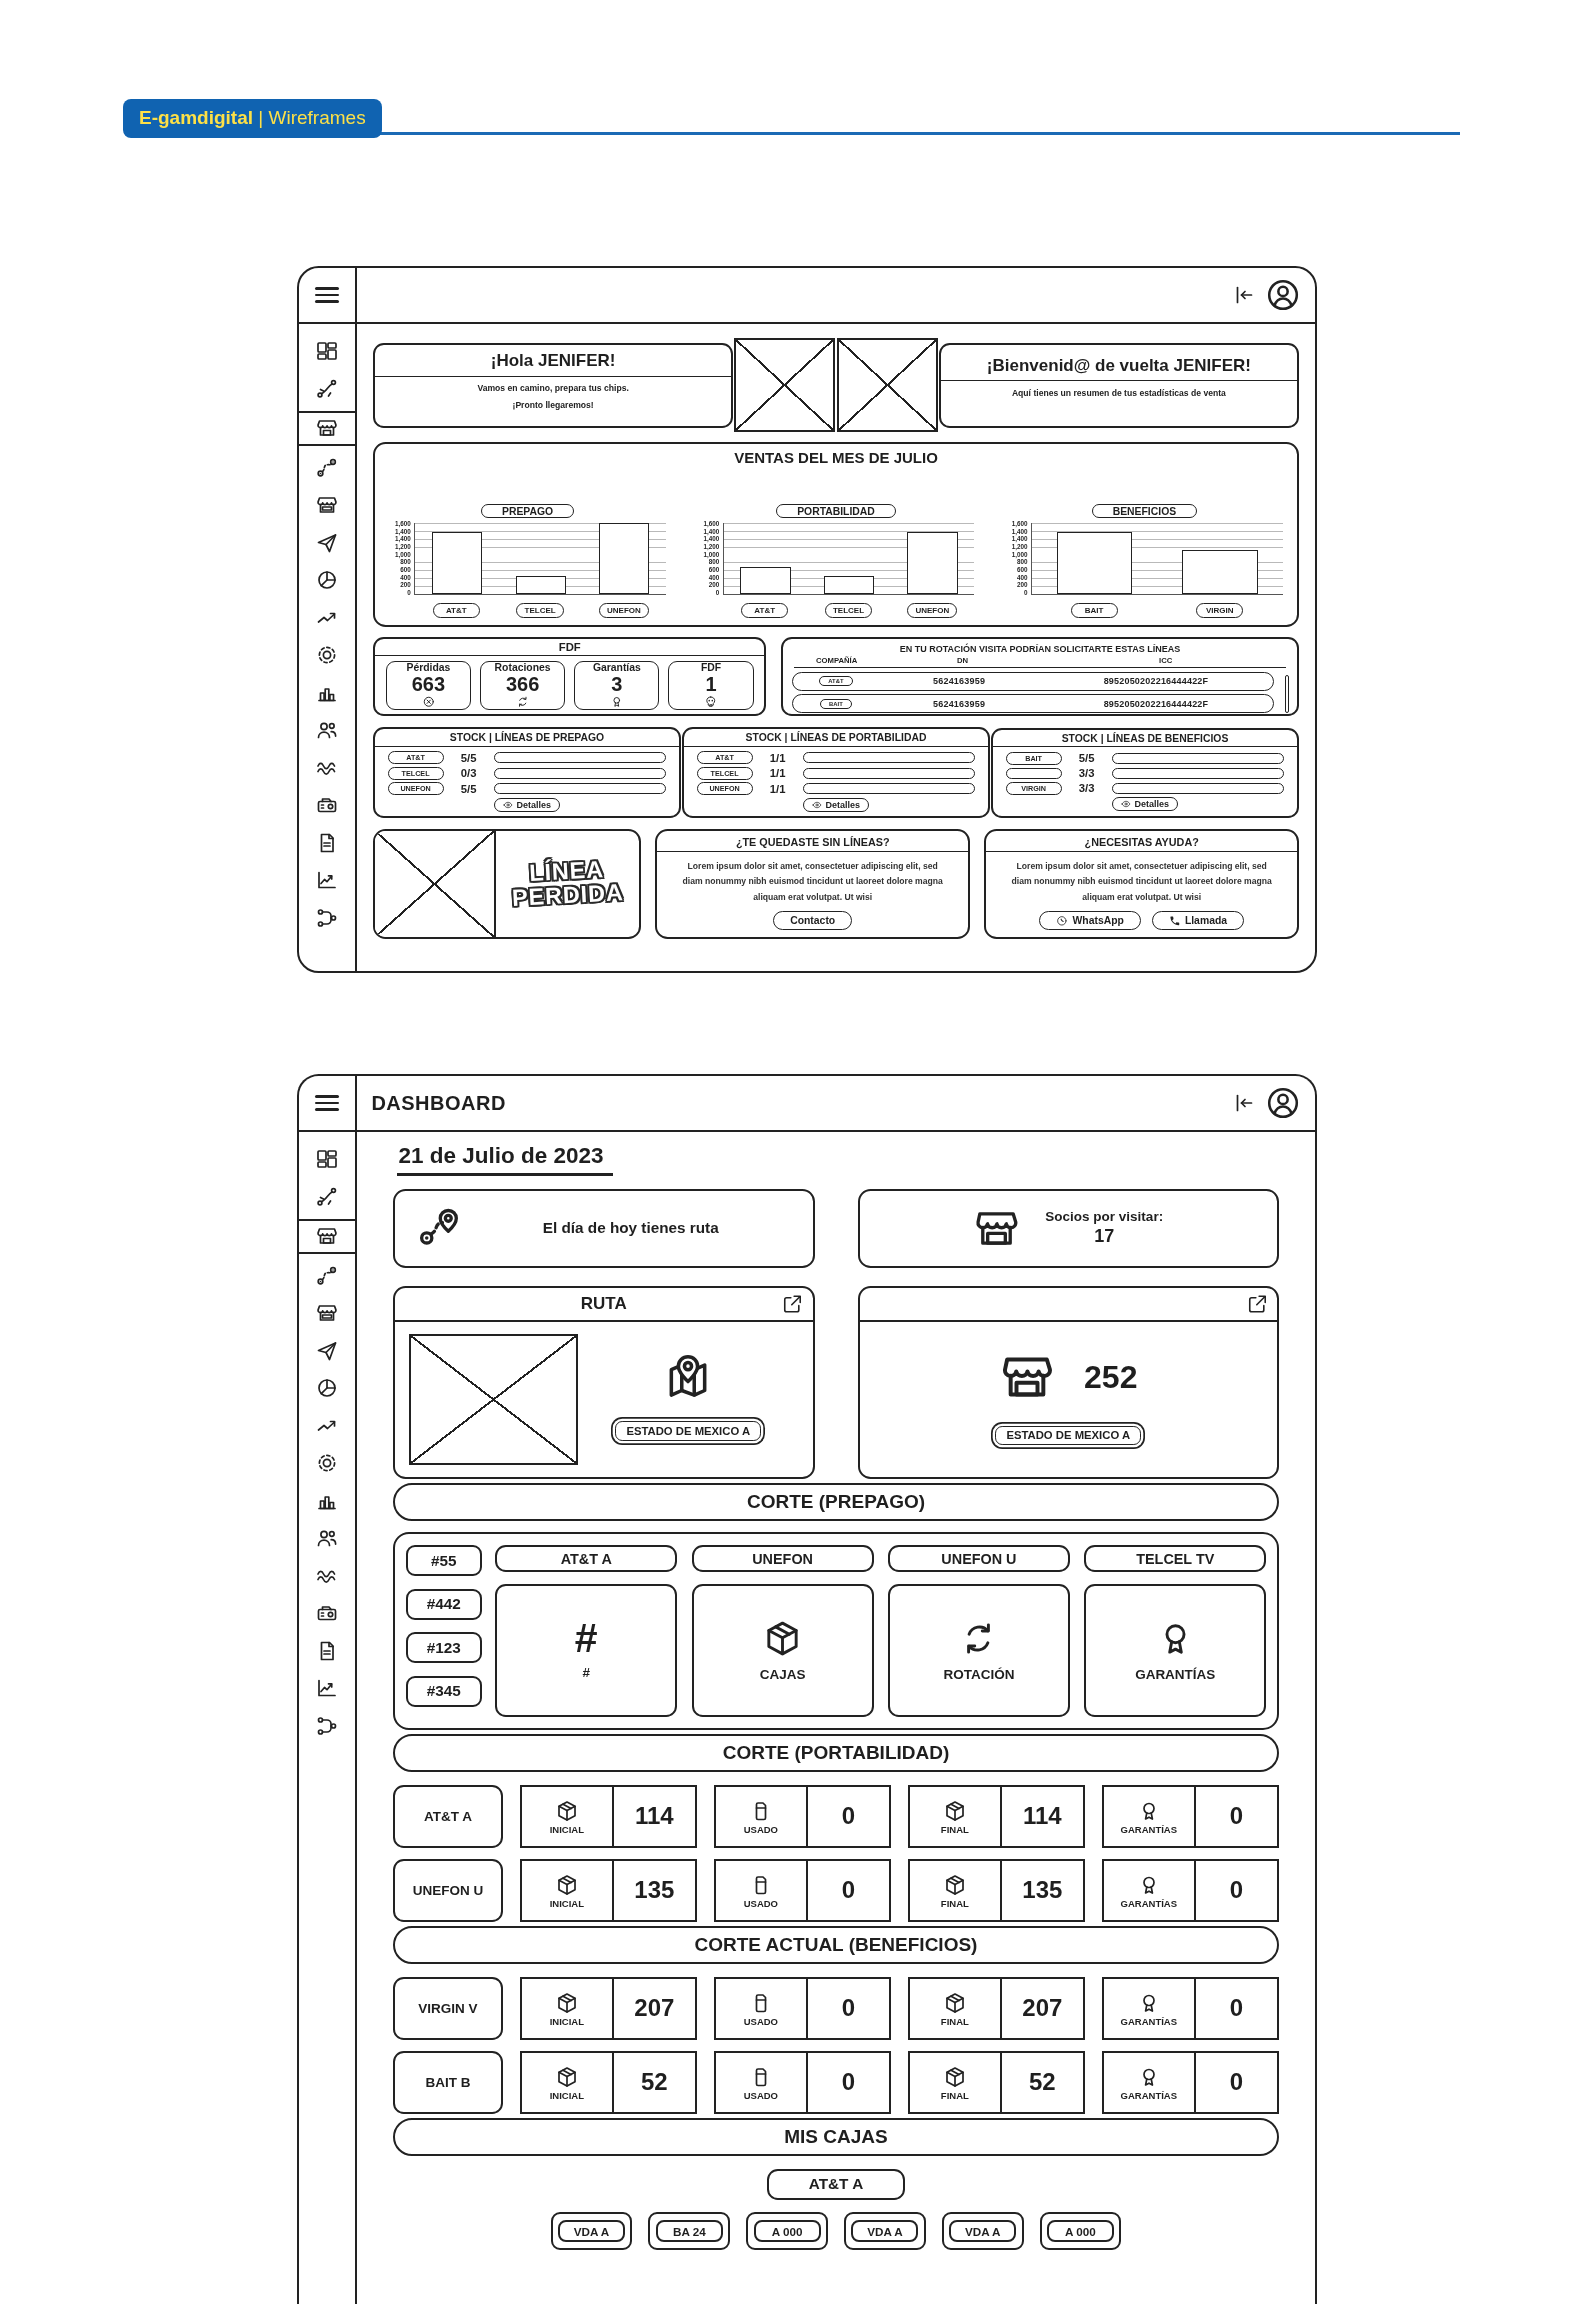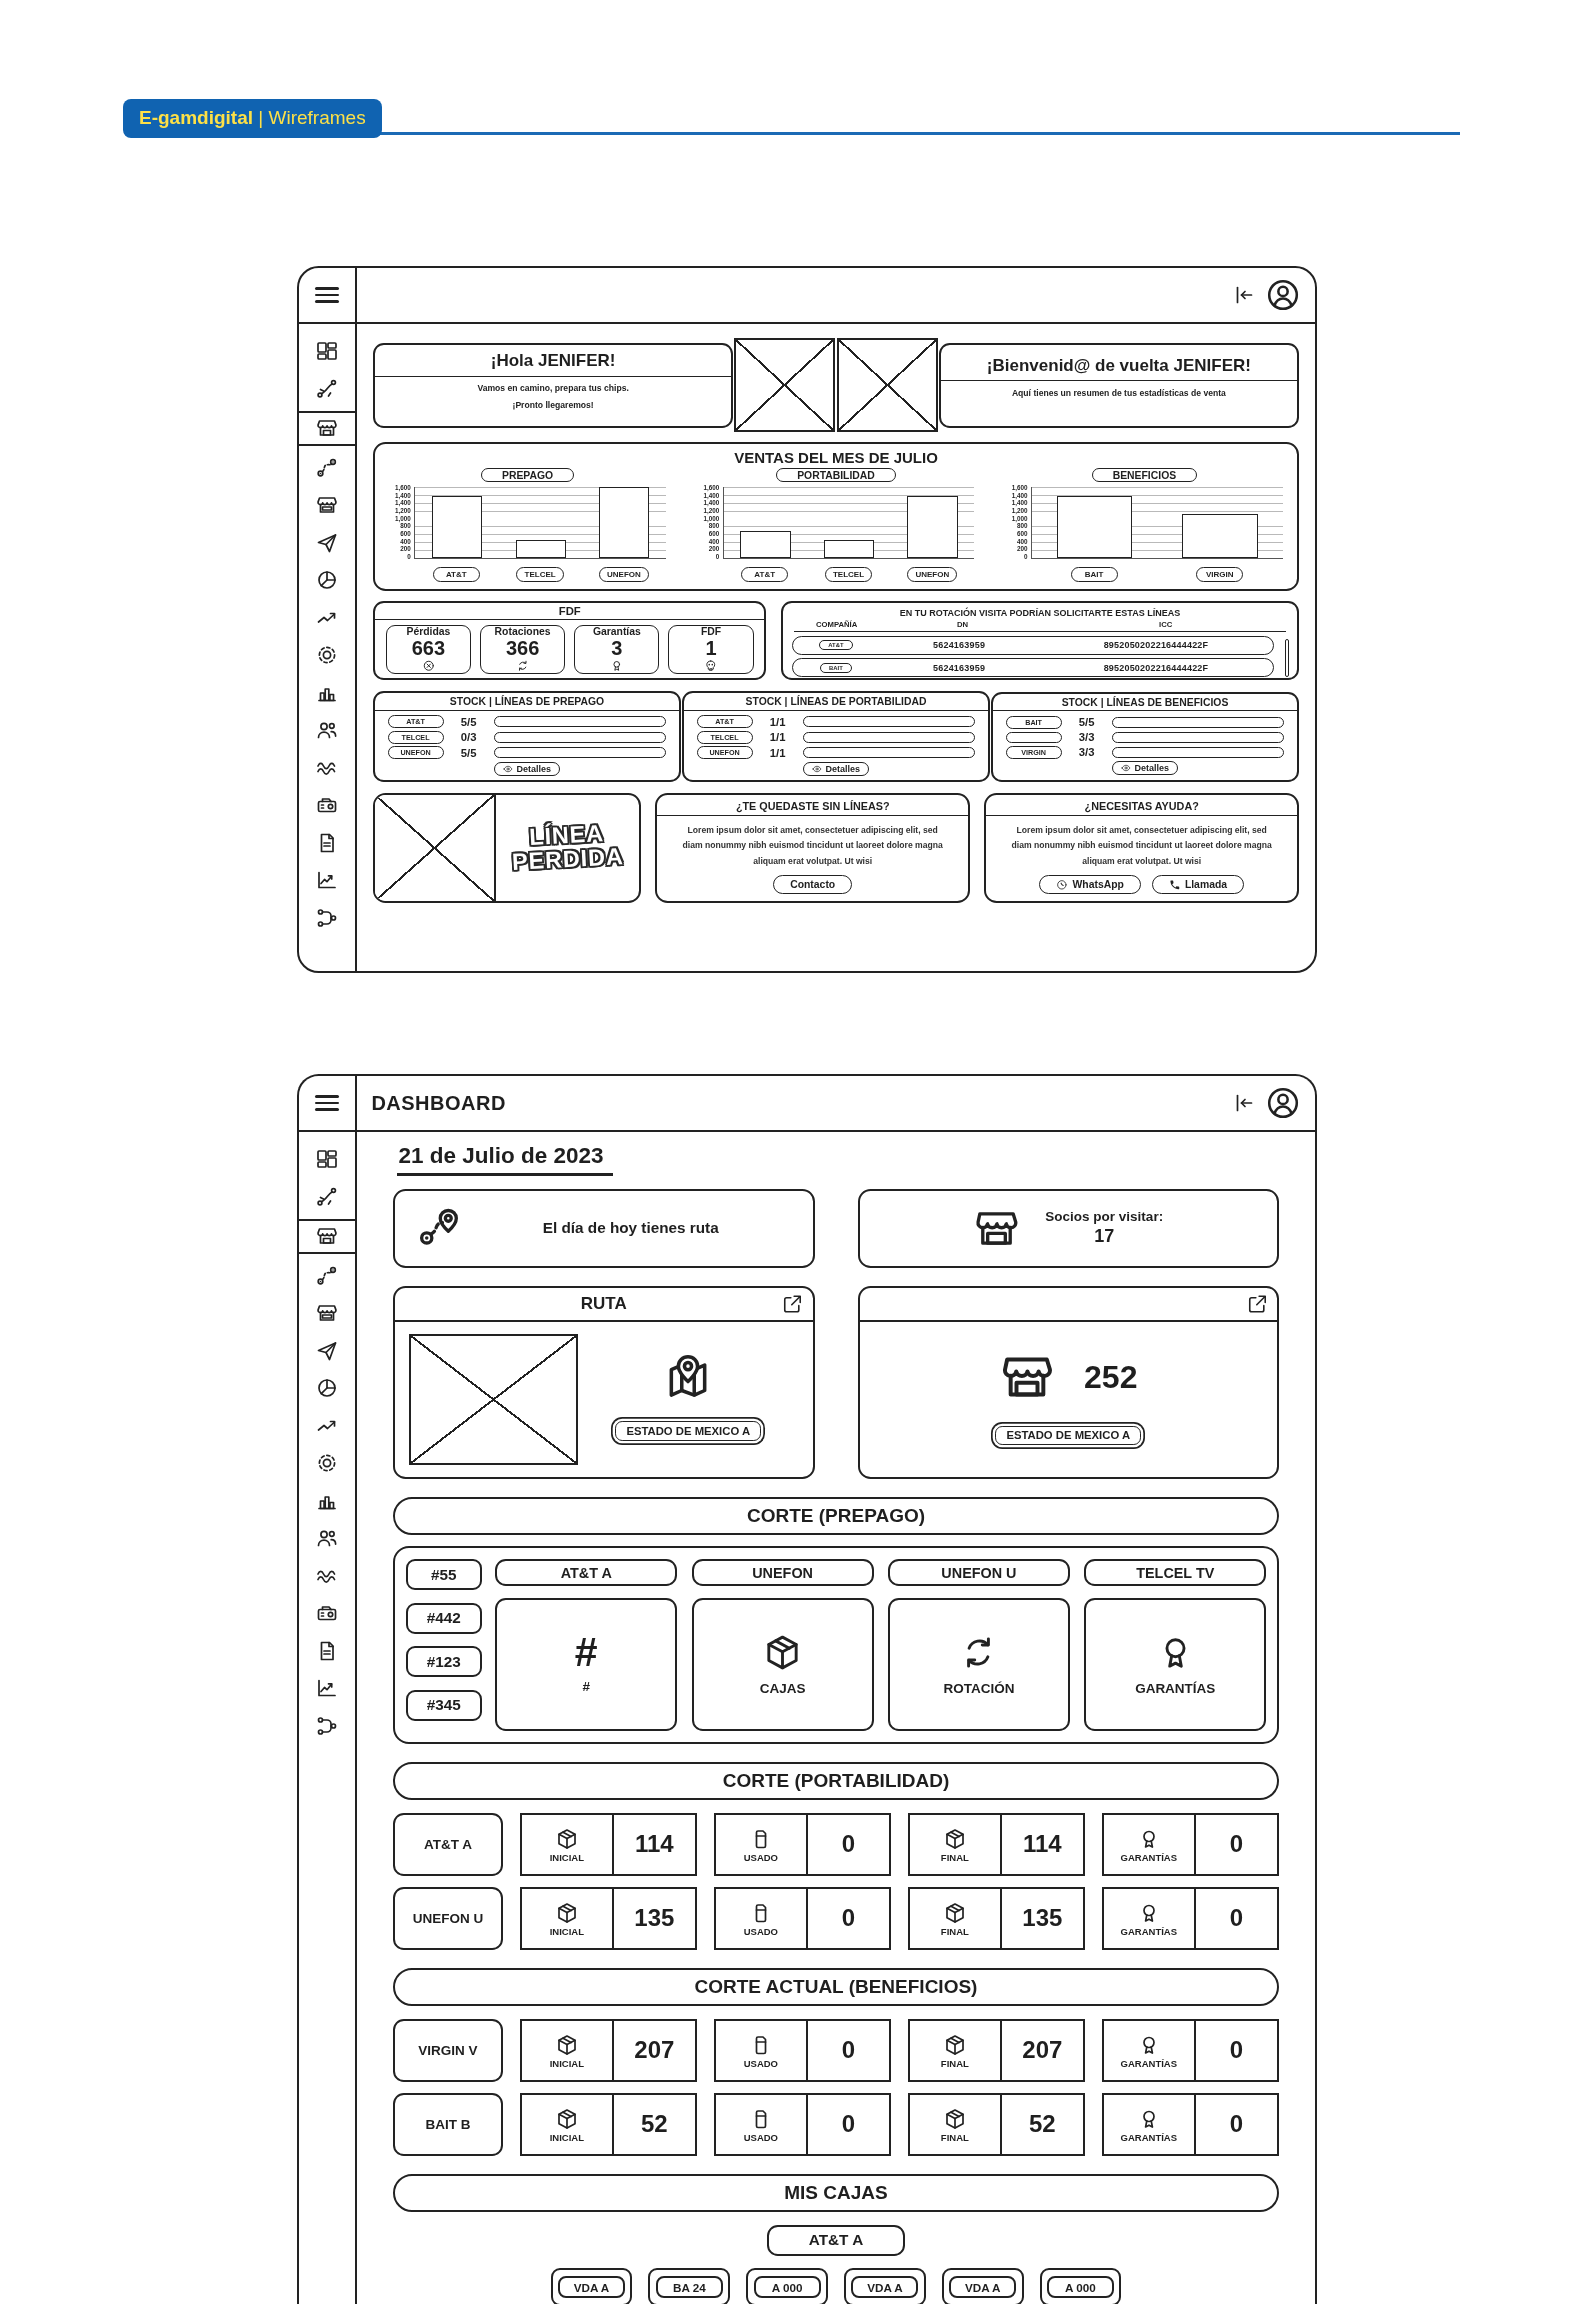--- a/index.html
+++ b/index.html
@@ -45,21 +45,21 @@
   .gc-sub{font-size:8.6px;font-weight:bold;color:#222;text-align:center;line-height:2.0;padding-top:3.6px;}
   .xbox{border:2.3px solid #222;background:
     linear-gradient(to top right,transparent calc(50% - 1px),#222 calc(50% - 1px) calc(50% + 1px),transparent calc(50% + 1px)),
     linear-gradient(to bottom right,transparent calc(50% - 1px),#222 calc(50% - 1px) calc(50% + 1px),transparent calc(50% + 1px));
     background-color:#fff;flex-shrink:0;}
   .greet-x{width:101px;height:94px;margin:0 0.9px;}
 
   .charts-card{border:2.3px solid #222;border-radius:12.6px;padding:4.5px 14.4px 7.2px;}
   .charts-title{font-weight:bold;font-size:15px;text-align:center;margin-bottom:1.8px;}
   .charts-row{display:flex;gap:32px;}
-  .chart{flex:1;display:flex;flex-direction:column;align-items:center;min-width:0;}
+  .chart{flex:1;display:flex;flex-direction:column;align-items:center;min-width:0;margin-top:36px;}
   .chart-pill{border:1.8px solid #222;border-radius:10.8px;font-weight:bold;font-size:10.4px;padding:0.9px 20px;margin-bottom:4.5px;}
   .chart-body{display:flex;width:100%;}
   .ylabels{display:flex;flex-direction:column;justify-content:space-between;align-items:flex-end;
            font-size:6.3px;font-weight:bold;width:25px;padding-right:3.6px;height:76px;transform:translateY(-2.7px);}
   .plot{flex:1;height:72px;position:relative;border-left:1.8px solid #555;border-bottom:1.8px solid #555;
         background-image:repeating-linear-gradient(to top,transparent 0,transparent calc(11.1% - 0.9px),#b9b9b9 calc(11.1% - 0.9px),#b9b9b9 11.1%);}
   .bar{position:absolute;bottom:0;border:1.8px solid #222;background:#fff;}
   .xrow{display:flex;width:100%;padding-left:25px;margin-top:4.5px;}
   .xcell{flex:1;display:flex;justify-content:center;}
   .xpill{border:1.8px solid #222;border-radius:10px;font-size:8px;font-weight:bold;padding:1.8px 7.2px;min-width:47px;text-align:center;}
@@ -132,21 +132,21 @@
   .ruta-x{width:169px;height:131px;}
   .ruta-right{flex:1;display:flex;flex-direction:column;align-items:center;gap:13.5px;}
   .ruta-right .map-ic svg{width:50px;height:50px;}
   .estado-btn{border:1.8px solid #222;border-radius:7.2px;box-shadow:0 0 0 2.3px #fff,0 0 0 4px #222;
               font-weight:bold;font-size:11.3px;padding:2.7px 10px;margin:4.5px;cursor:pointer;background:#fff;}
   .socios-body{flex:1;display:flex;flex-direction:column;align-items:center;justify-content:center;gap:16px;}
   .socios-line{display:flex;align-items:center;gap:29px;}
   .socios-line .icn svg{width:56px;height:56px;}
   .big-count{font-size:32px;font-weight:bold;}
 
-  .section-pill{border:2.7px solid #222;border-radius:899px;text-align:center;font-weight:bold;font-size:19px;padding:6.3px 0;margin-top:18px;}
+  .section-pill{border:2.7px solid #222;border-radius:899px;text-align:center;font-weight:bold;font-size:19px;padding:6.3px 0;margin-top:4px;}
   .pp-panel{border:2.7px solid #222;border-radius:16px;margin-top:10.8px;padding:10.8px;display:flex;gap:13.5px;}
   .pp-chips{width:76px;display:flex;flex-direction:column;gap:12.6px;flex-shrink:0;}
   .pp-chip{border:2.7px solid #222;border-radius:9px;font-weight:bold;font-size:15.3px;text-align:center;padding:4.5px 0;cursor:pointer;}
   .pp-right{flex:1;display:flex;flex-direction:column;gap:11.7px;min-width:0;}
   .pp-tabs{display:flex;gap:14.4px;}
   .pp-tab{flex:1;border:2.7px solid #222;border-radius:10.8px;font-weight:bold;font-size:14.4px;text-align:center;padding:3.6px 0;cursor:pointer;}
   .pp-cards{display:flex;gap:14.4px;height:133px;}
   .pp-card{flex:1;border:2.7px solid #222;border-radius:10.8px;display:flex;flex-direction:column;align-items:center;justify-content:center;gap:8px;}
   .pp-big{font-size:41px;font-weight:bold;line-height:.9;}
   .pp-small{font-size:13.5px;font-weight:bold;}

